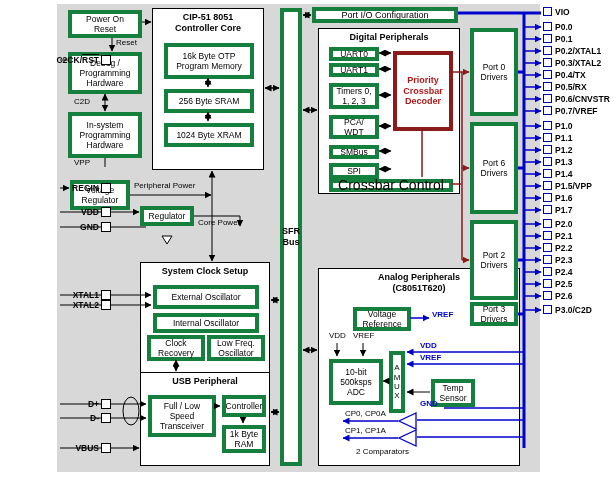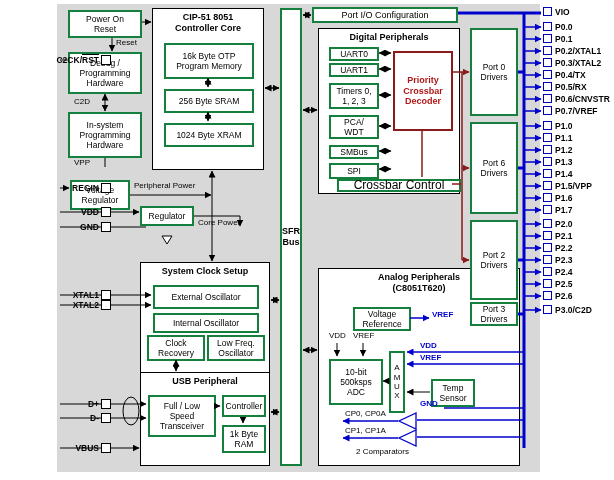--- a/index.html
+++ b/index.html
@@ -1,21 +1,21 @@
 <!DOCTYPE html>
 <html><head>
 <meta charset="utf-8">
 <style>
   * { margin:0; padding:0; box-sizing:border-box; }
   body { font-family:"Liberation Sans", sans-serif; background:#fff; }
   .stage { position:relative; width:614px; height:480px; background:#fff; overflow:hidden; }
   .chip { position:absolute; left:57px; top:4px; width:483px; height:468px; background:#d8d8d8; z-index:1; }
   .panel { position:absolute; background:#fff; border:1px solid #000; z-index:3; }
   .ctitle { font-weight:bold; font-size:9px; text-align:center; padding-top:3px; line-height:1.2; white-space:pre-line; }
-  .box { position:absolute; background:#fff; border:2px solid #15803d; display:flex; align-items:center; justify-content:center;
+  .box { position:absolute; background:#fff; border:4px solid #15803d; display:flex; align-items:center; justify-content:center;
          text-align:center; font-size:8.5px; line-height:1.18; white-space:pre-line; z-index:4; color:#000; }
   .lbl { position:absolute; font-size:8px; white-space:pre-line; z-index:7; color:#000; line-height:1.1; }
   .lbl.blue { color:#0000cc; font-weight:bold; }
   .wires { position:absolute; left:0; top:0; z-index:6; pointer-events:none; }
   .rpin { position:absolute; left:543px; height:10px; display:flex; gap:3px; z-index:7; }
   .rpin .plab { font-size:8.5px; font-weight:bold; }
   .rsq { width:9px; height:9px; background:#fff; border:1.5px solid #0000b4; flex:0 0 auto; }
   .lpin { position:absolute; left:0; width:67px; height:10px; display:flex; align-items:center; justify-content:flex-end; gap:2px; z-index:7;margin-left:44px; }
   .lpin .plab { font-size:8.5px; font-weight:bold; }
   .lsq { width:10px; height:10px; background:#fff; border:1.5px solid #000; flex:0 0 auto; }
@@ -87,21 +87,21 @@
     <div class="box" style="left:10px;top:34px;width:50px;height:14px">UART1</div>
     <div class="box" style="left:10px;top:54px;width:50px;height:26px">Timers 0,
 1, 2, 3</div>
     <div class="box" style="left:10px;top:86px;width:50px;height:24px">PCA/
 WDT</div>
     <div class="box" style="left:10px;top:116px;width:50px;height:14px">SMBus</div>
     <div class="box" style="left:10px;top:134px;width:50px;height:16px">SPI</div>
     <div class="box decoder" style="left:74px;top:22px;width:60px;height:80px;font-size:9px">Priority
 Crossbar
 Decoder</div>
-    <div class="box" style="left:18px;top:150px;width:124px;height:13px;font-size:12px">Crossbar Control</div>
+    <div class="box" style="left:10px;top:150px;width:124px;height:13px;font-size:14px">Crossbar Control</div>
   </div>
 
   <div class="panel" style="left:318px;top:268px;width:202px;height:198px">
     <div class="ctitle">Analog Peripherals
 (C8051T620)</div>
     <div class="box" style="left:34px;top:38px;width:58px;height:24px">Voltage
 Reference</div>
     <div class="box" style="left:10px;top:90px;width:54px;height:46px">10-bit
 500ksps
 ADC</div>

